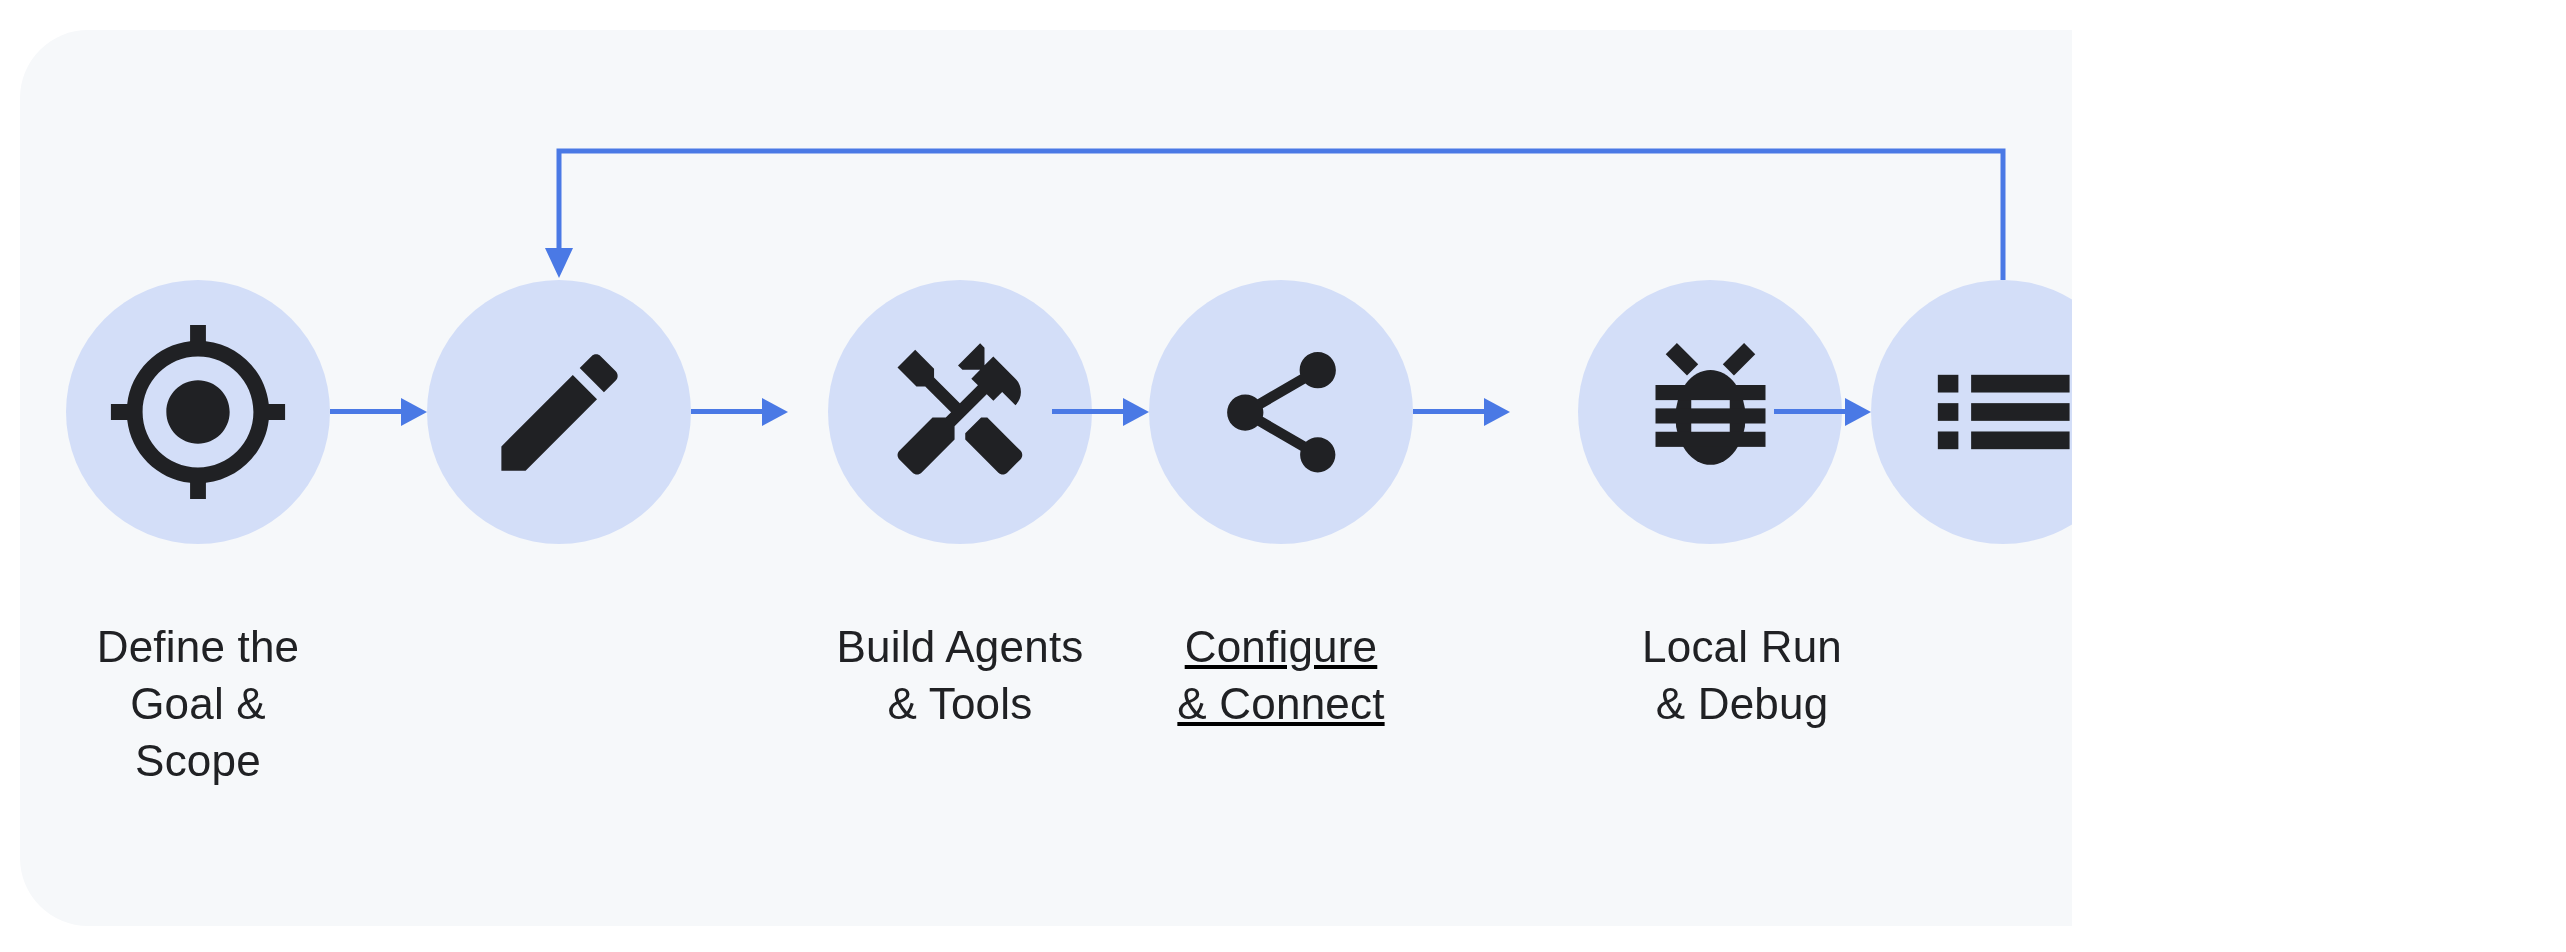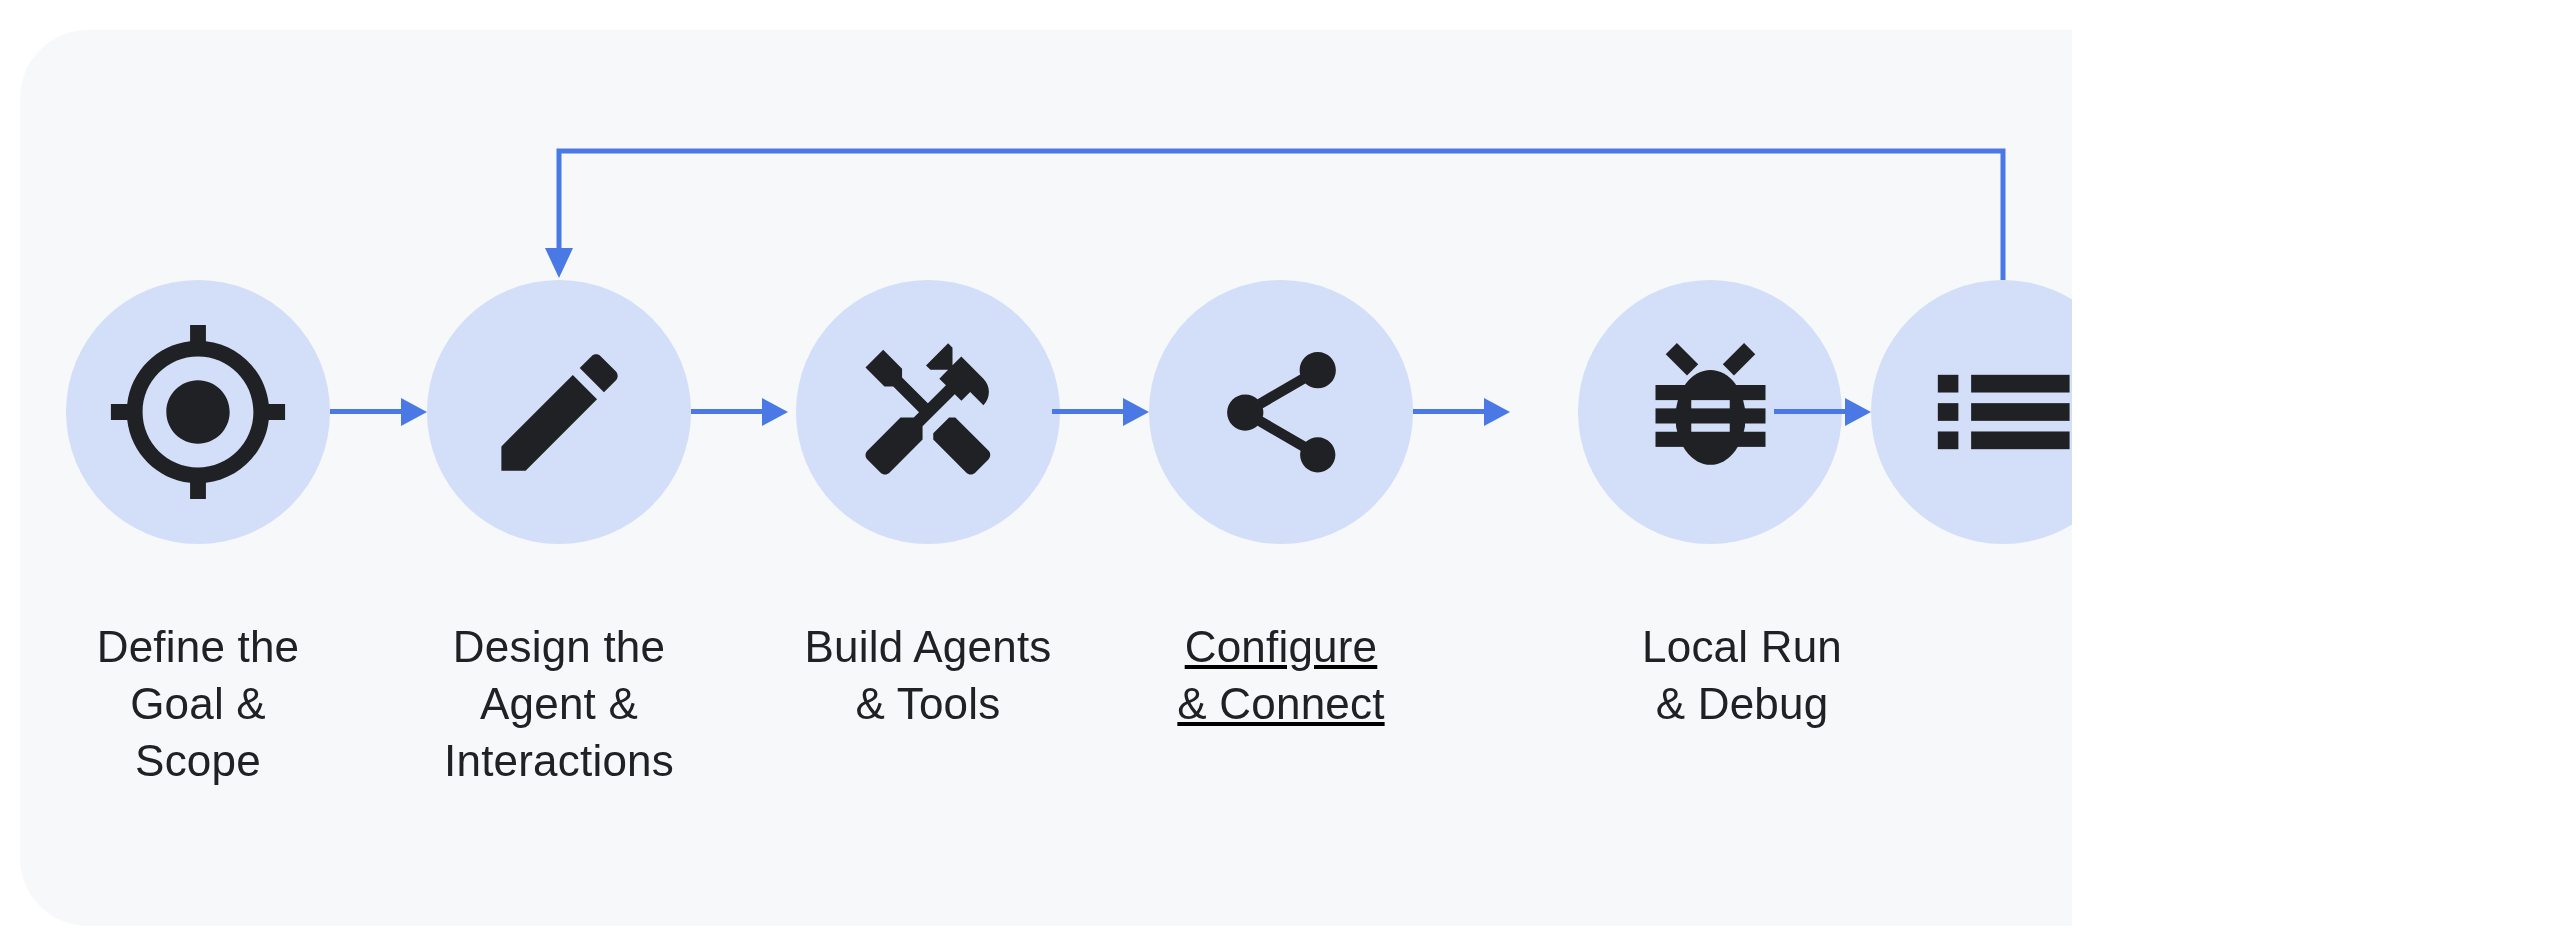--- a/index.html
+++ b/index.html
@@ -77,21 +77,21 @@
     position: absolute;
     right: 0; top: 0;
     width: 0; height: 0;
     border-top: 14px solid transparent;
     border-bottom: 14px solid transparent;
     border-left: 26px solid var(--arrow-color);
   }
   
   .step-1 { left: -2px; }   .conn-1 { left: 330px; }
   .step-2 { left: 359px; }  .conn-2 { left: 691px; }
-  .step-3 { left: 728px; }  .conn-3 { left: 1052px; }
+  .step-3 { left: 760px; }  .conn-3 { left: 1052px; }
   .step-4 { left: 1081px; text-decoration: underline; } .conn-4 { left: 1413px; }
   .step-5 { left: 1442px; align-items: flex-end; } .conn-5 { left: 1774px; }
   .step-6 { left: 1803px; } .conn-6 { left: 2135px; }
   .step-7 { left: 2164px; }
 </style>
 </head>
 <body>
 
 <div class="canvas">
   <div class="card"></div>
@@ -116,23 +116,20 @@
     <div class="connector-line"></div>
     <div class="connector-head"></div>
   </div>
 
   <div class="step step-2">
     <div class="circle">
       <svg width="155" height="155" viewBox="0 0 24 24">
         <path d="M3 17.25V21h3.75L17.81 9.94l-3.75-3.75L3 17.25zM20.71 7.04c.39-.39.39-1.02 0-1.41l-2.34-2.34c-.39-.39-1.02-.39-1.41 0l-1.83 1.83 3.75 3.75 1.83-1.83z"></path>
       </svg>
     </div>
-    <div class="step-label">Design the
-Agent &amp;
-Interactions</div>
   </div>
 
   <div class="connector conn-2">
     <div class="connector-line"></div>
     <div class="connector-head"></div>
   </div>
 
   <div class="step step-3">
     <div class="circle">
       <svg width="150" height="150" viewBox="0 0 24 24">

